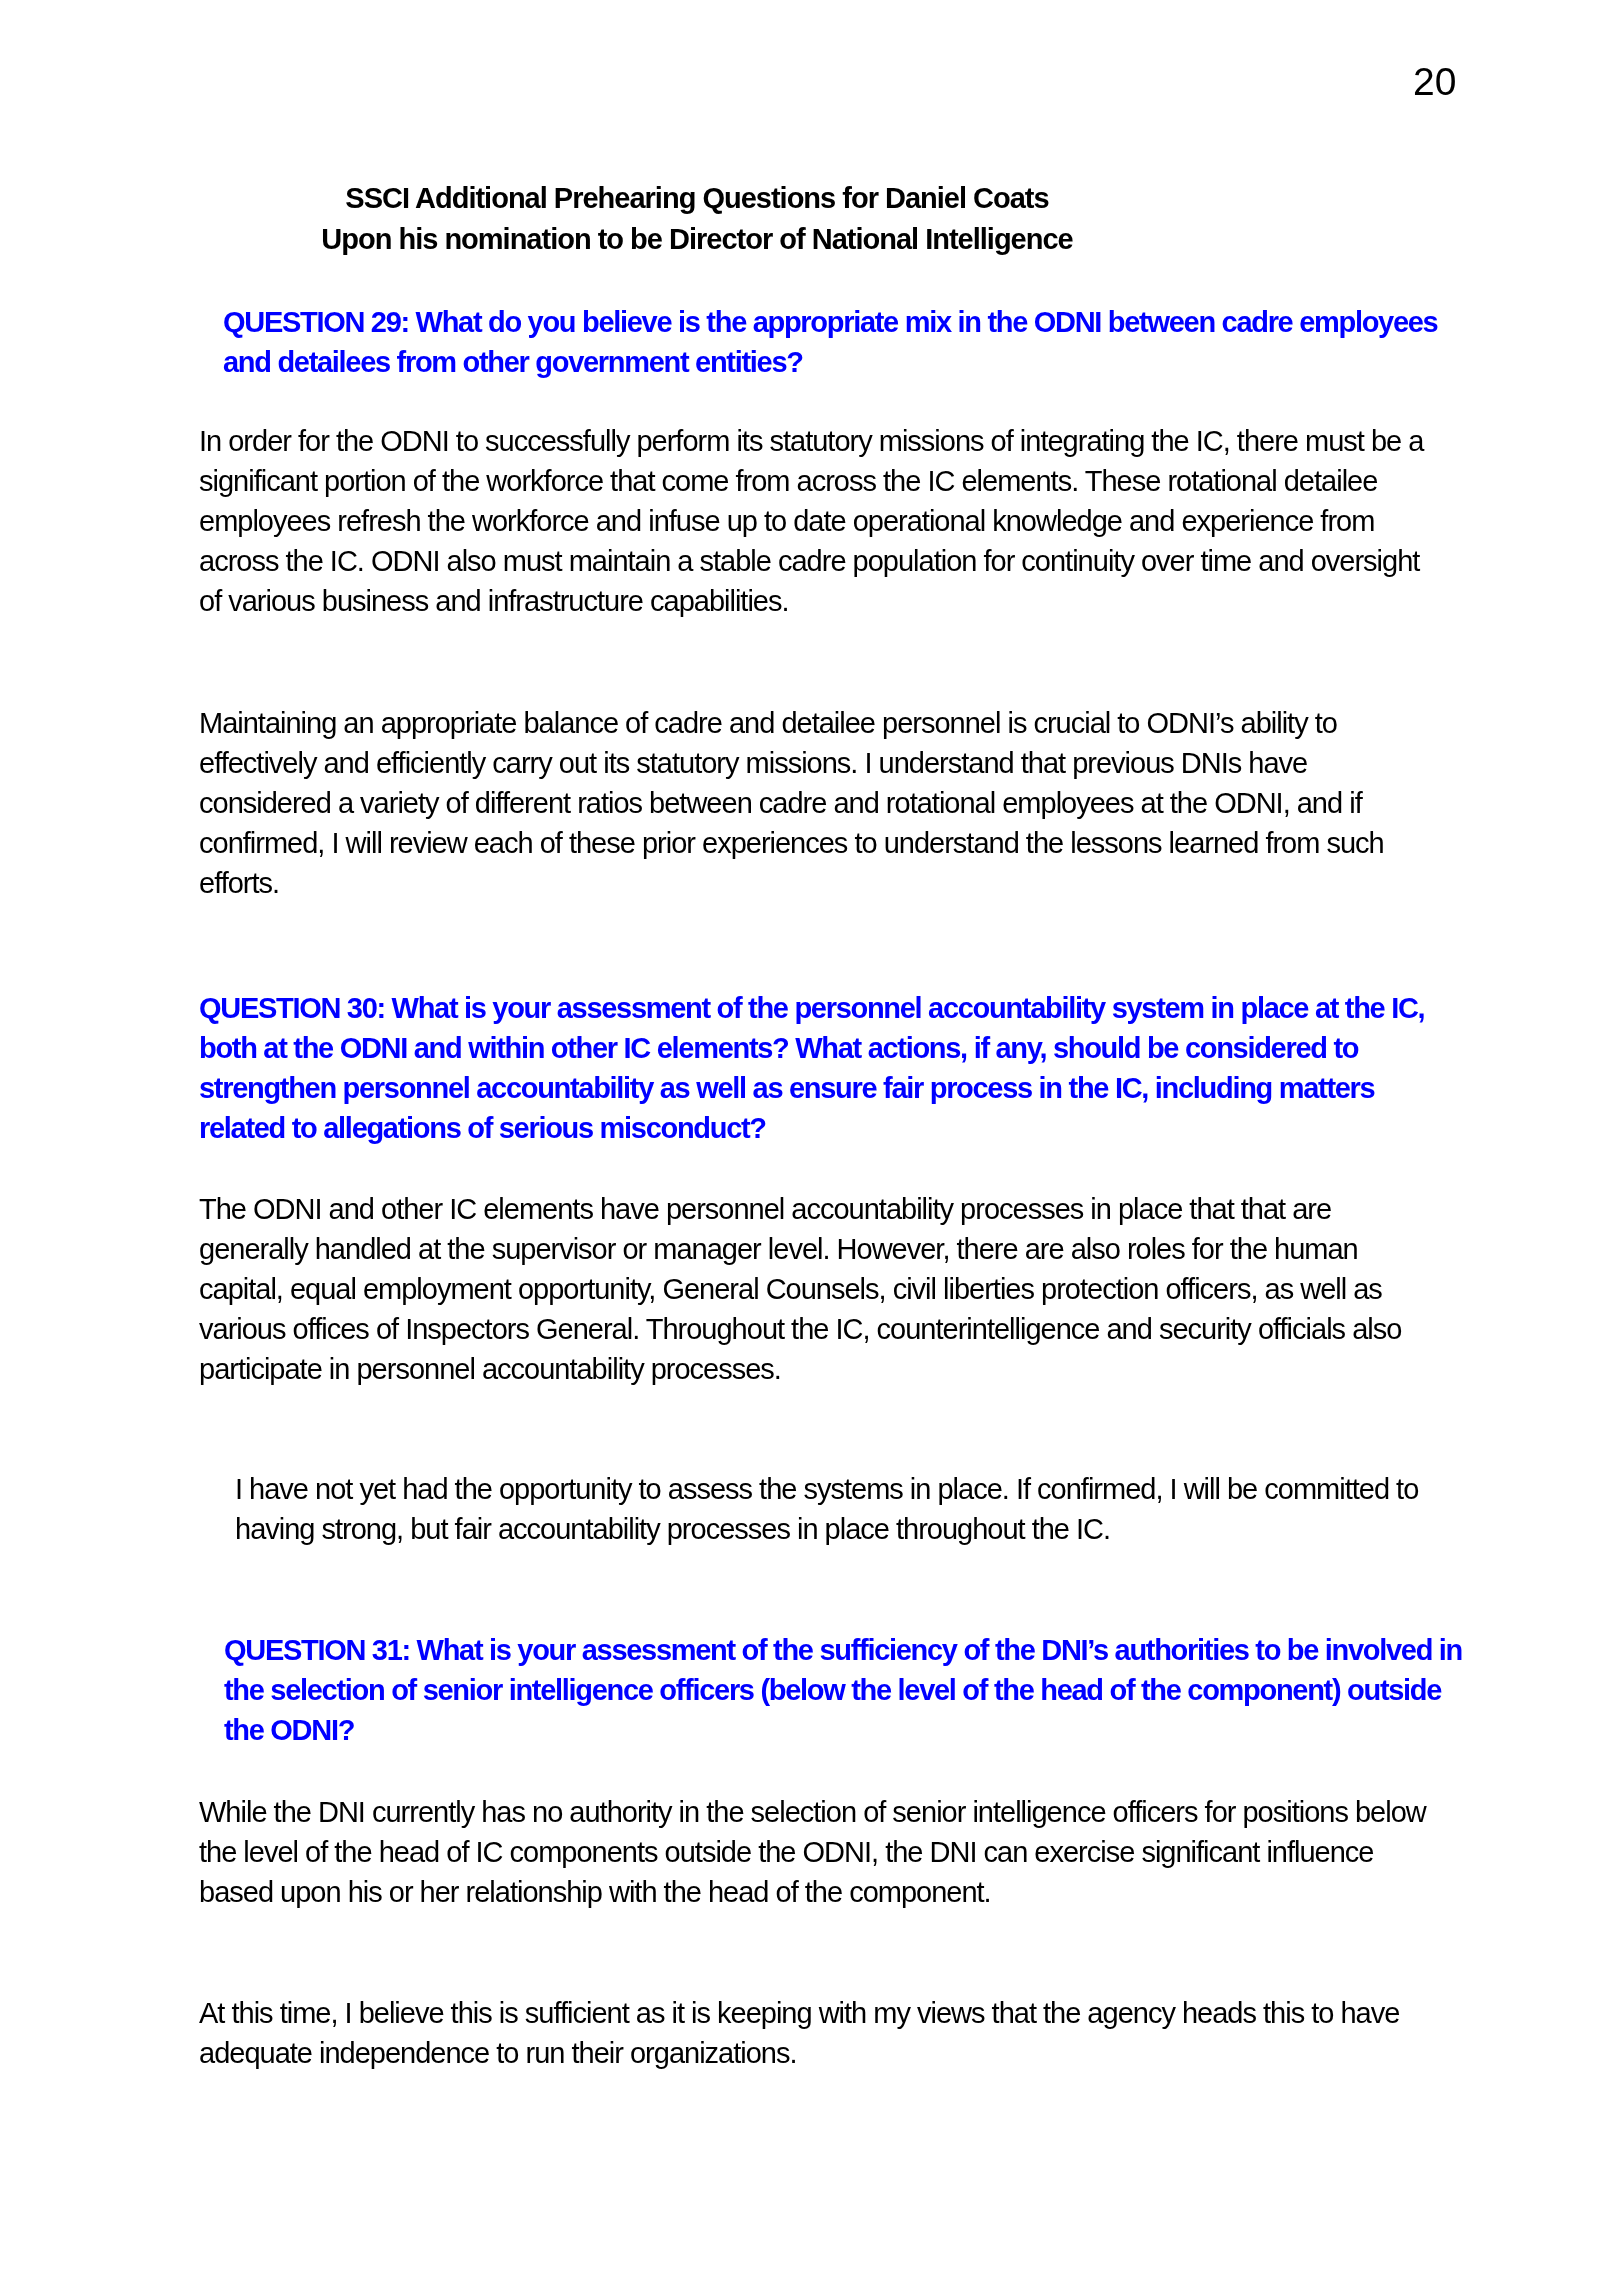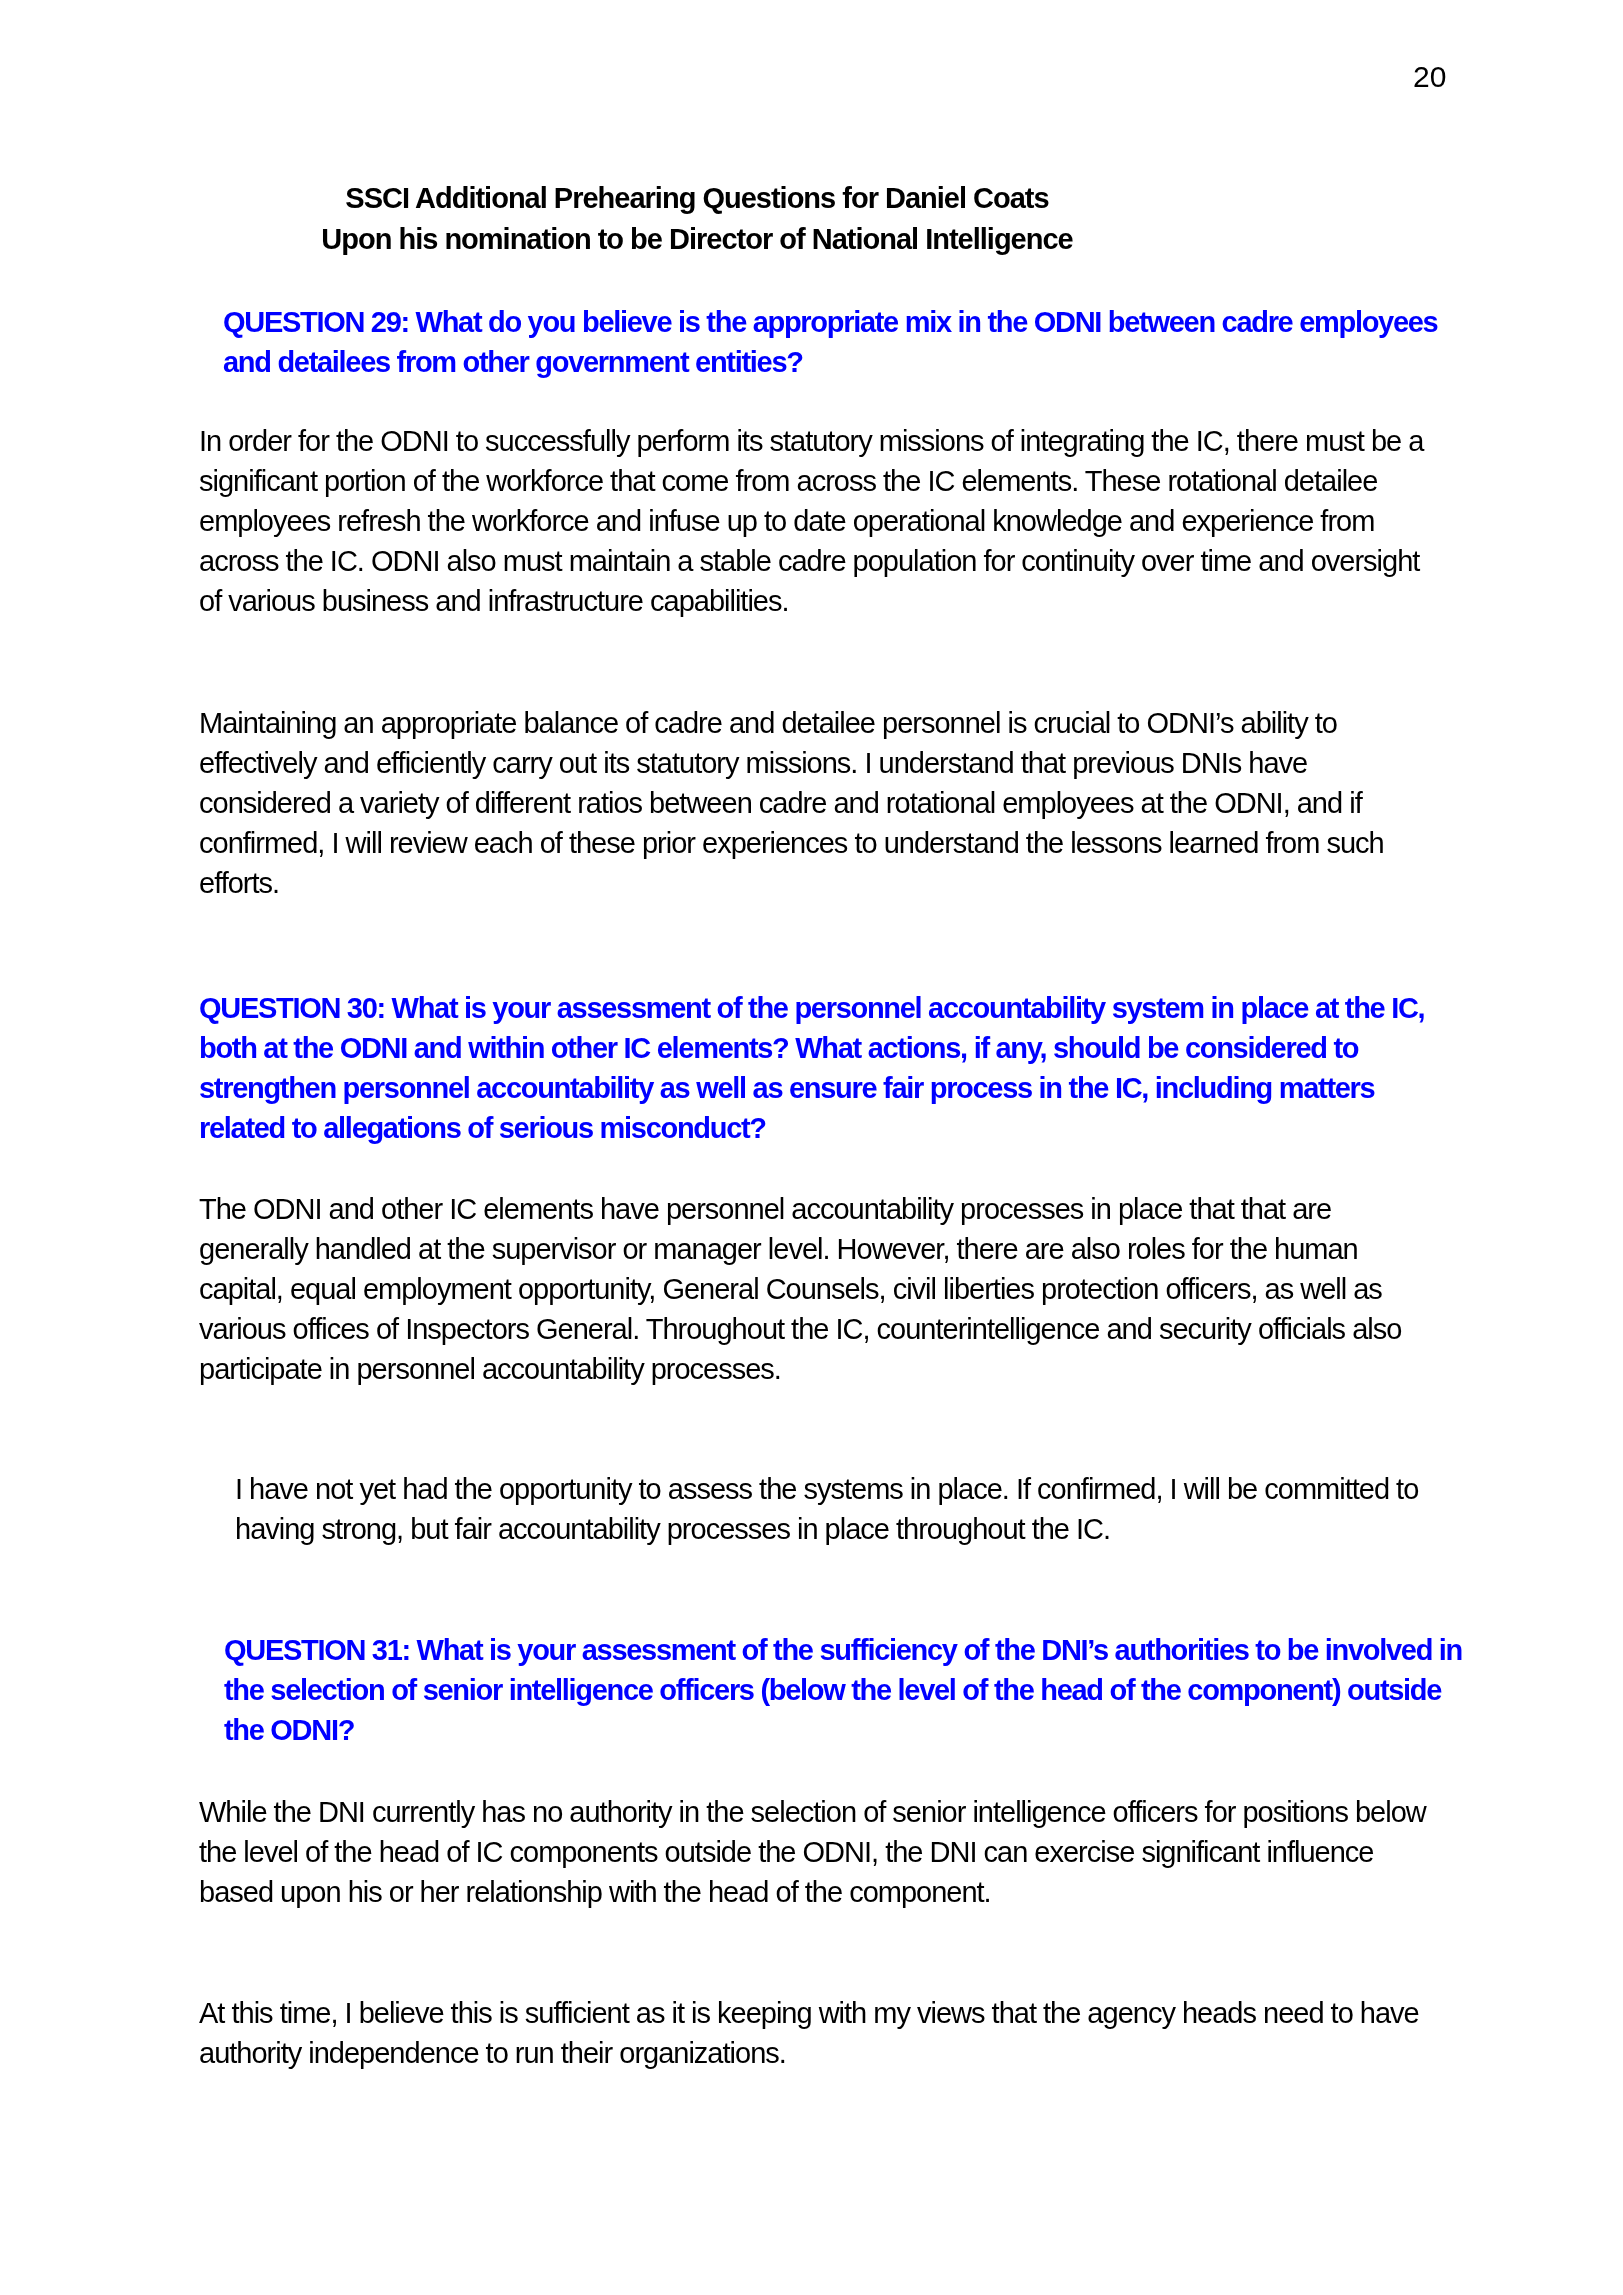--- a/index.html
+++ b/index.html
@@ -1,18 +1,18 @@
 <!DOCTYPE html>
 <html style="font-size:10.5px"><head>
 <meta charset="utf-8">
 <style>
   html, body { margin:0; padding:0; background:#ffffff; }
   body { width:1623px; height:2295px; position:relative; overflow:hidden;
          font-family: "Liberation Sans", sans-serif; color:#000; }
-  .page-num { position:absolute; left:1413px; top:60px; font-size:30px; }
+  .page-num { position:absolute; left:1413px; top:60px; font-size:39px; }
   .title { position:absolute; left:0; width:1394px; text-align:center; font-weight:bold; font-size:29px; line-height:41px; letter-spacing:-1px; }
   .block { position:absolute; left:199px; width:1243px; font-size:29px; line-height:40px; letter-spacing:-1px; }
   .q { color:#0000ff; font-weight:bold; letter-spacing:-1.3px; }
 </style>
 </head>
 <body>
 
 <div class="page-num">20</div>
 
 <div class="title" style="top:178px;">
@@ -23,14 +23,14 @@
 <div class="block q" style="top:302px;margin-left:24px;">QUESTION 29:  What do you believe is the appropriate mix in the ODNI between cadre employees and detailees from other government entities?</div>
 <div class="block" style="top:421px;">In order for the ODNI to successfully perform its statutory missions of integrating the IC, there must be a significant portion of the workforce that come from across the IC elements. These rotational detailee employees refresh the workforce and infuse up to date operational knowledge and experience from across the IC.  ODNI also must maintain a stable cadre population for continuity over time and oversight of various business and infrastructure capabilities.</div>
 <div class="block" style="top:703px;">Maintaining an appropriate balance of cadre and detailee personnel is crucial to ODNI’s ability to effectively and efficiently carry out its statutory missions.  I understand that previous DNIs have considered a variety of different ratios between cadre and rotational employees at the ODNI, and if confirmed, I will review each of these prior experiences to understand the lessons learned from such efforts.</div>
 
 <div class="block q" style="top:988px;">QUESTION 30:  What is your assessment of the personnel accountability system in place at the IC, both at the ODNI and within other IC elements?  What actions, if any, should be considered to strengthen personnel accountability as well as ensure fair process in the IC, including matters related to allegations of serious misconduct?</div>
 <div class="block" style="top:1189px;">The ODNI and other IC elements have personnel accountability processes in place that that are generally handled at the supervisor or manager level.  However, there are also roles for the human capital, equal employment opportunity, General Counsels, civil liberties protection officers, as well as various offices of Inspectors General.  Throughout the IC, counterintelligence and security officials also participate in personnel accountability processes.</div>
 <div class="block" style="top:1469px;margin-left:36px;">I have not yet had the opportunity to assess the systems in place.  If confirmed, I will be committed to having strong, but fair accountability processes in place throughout the IC.</div>
 
 <div class="block q" style="top:1630px;margin-left:25px;">QUESTION 31:  What is your assessment of the sufficiency of the DNI’s authorities to be involved in the selection of senior intelligence officers (below the level of the head of the component) outside the ODNI?</div>
 <div class="block" style="top:1792px;">While the DNI currently has no authority in the selection of senior intelligence officers for positions below the level of the head of IC components outside the ODNI, the DNI can exercise significant influence based upon his or her relationship with the head of the component.</div>
-<div class="block" style="top:1993px;">At this time, I believe this is sufficient as it is keeping with my views that the agency heads need to have authority independence to run their organizations.</div>
+<div class="block" style="top:1993px;">At this time, I believe this is sufficient as it is keeping with my views that the agency heads this to have adequate independence to run their organizations.</div>
 
 
 </body></html>

